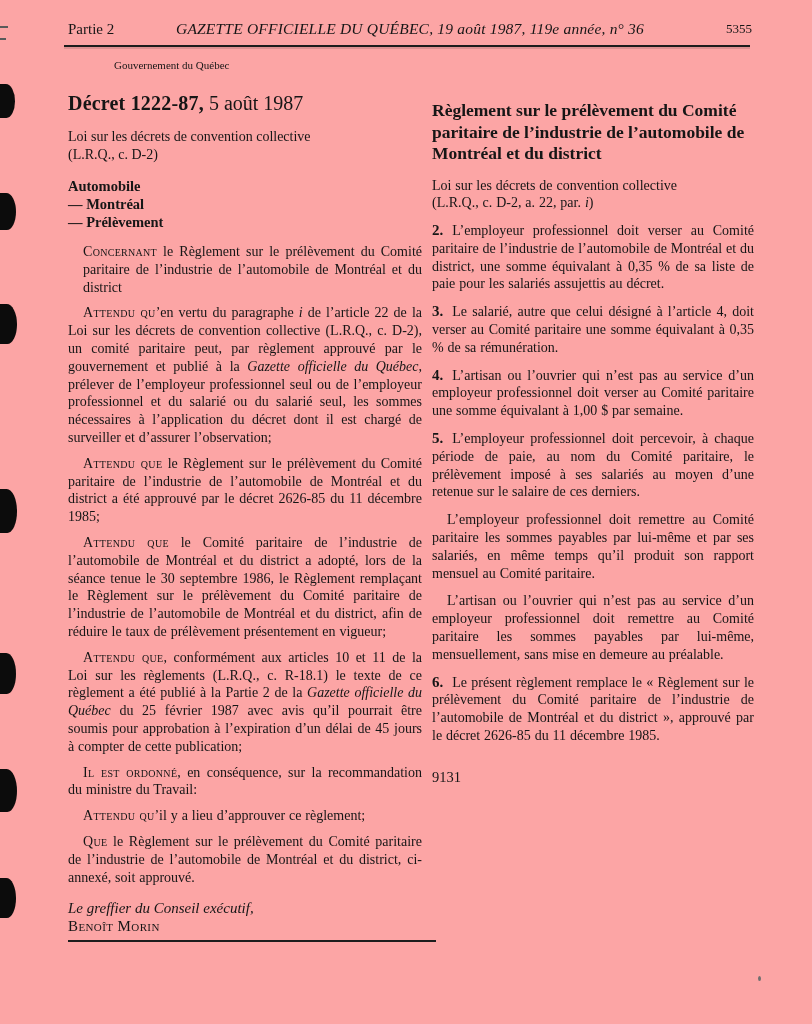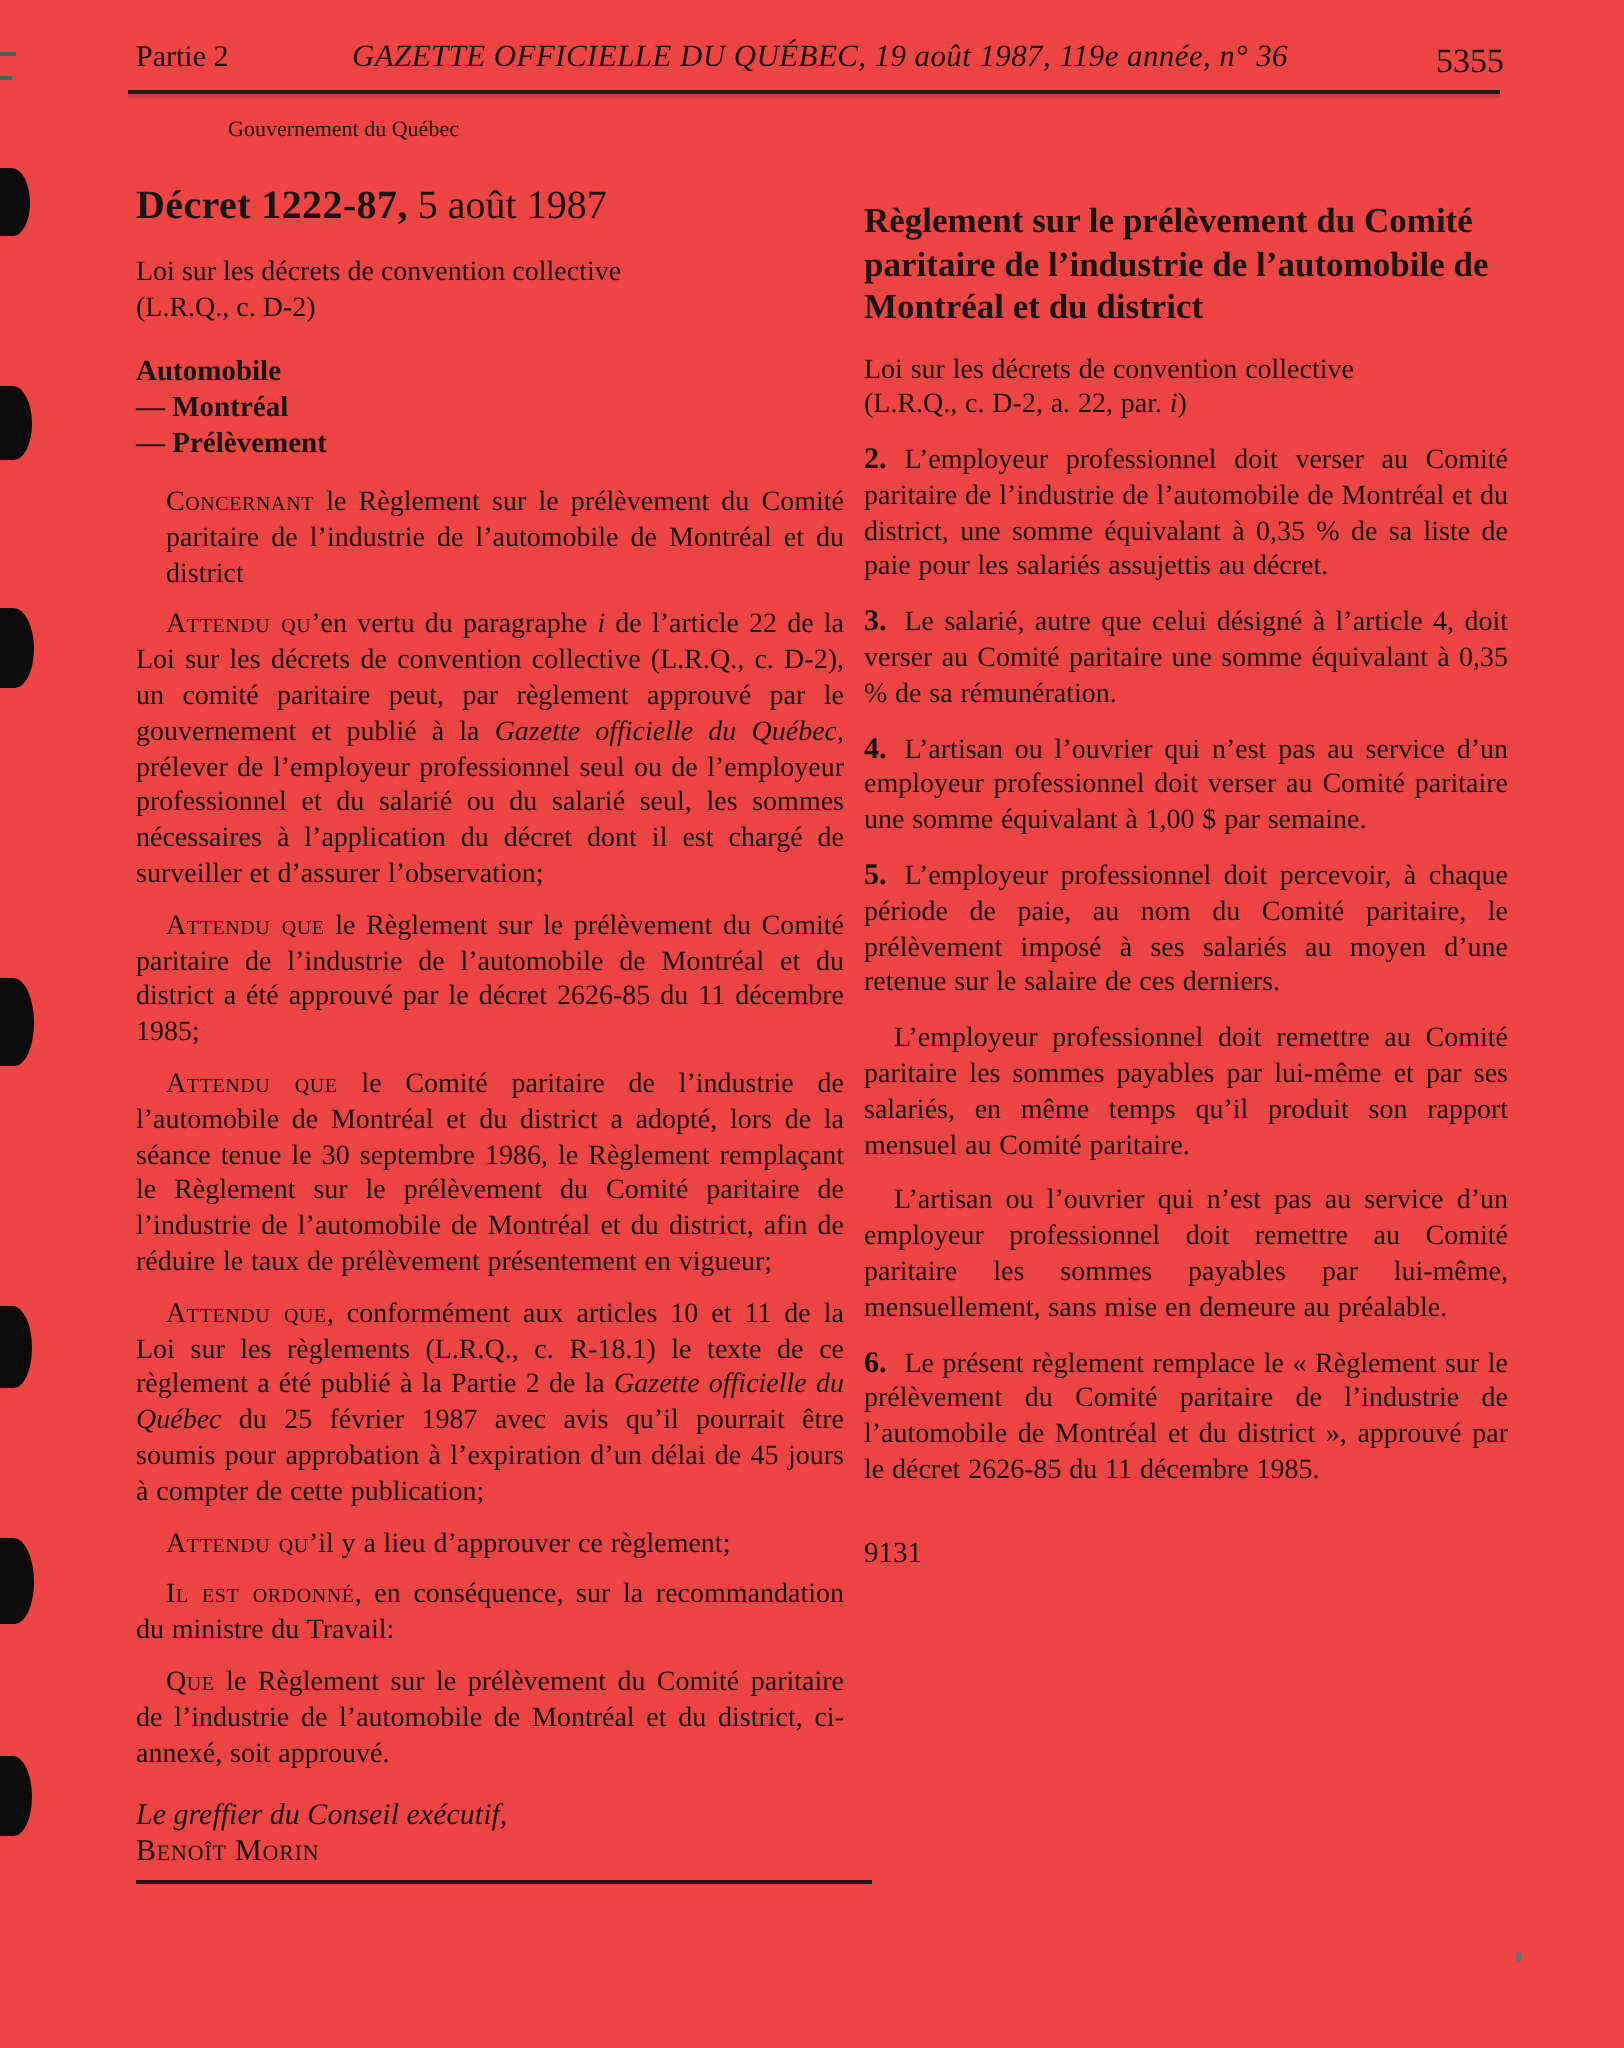--- a/index.html
+++ b/index.html
@@ -5,29 +5,29 @@
   * { margin:0; padding:0; box-sizing:border-box; }
   html,body { width:812px; height:1024px; }
   body {
     background:#e9e9e9;
     font-family:"Liberation Serif", serif;
     color:#161616;
     position:relative;
   }
   .page {
     position:absolute; inset:0;
-    background:#ef4444;
+    background:#fca5a5;
     overflow:hidden;
   }
 
   
   .header-part   { position:absolute; left:68px;  top:21px; font-size:15px; }
   .header-title  { position:absolute; left:140px; top:20px; width:540px; text-align:center;
                    font-style:italic; font-size:15.5px; letter-spacing:.2px; }
-  .header-page   { position:absolute; right:60px; top:21px; font-size:17px;font-family:Liberation Serif, serif; }
+  .header-page   { position:absolute; right:60px; top:21px; font-size:13px;font-family:Liberation Serif, serif; }
   .header-rule   { position:absolute; left:64px;  top:45px; width:686px; height:2px;
                    background:#1d1d1d; box-shadow:0 2px 0 rgba(0,0,0,.12); }
 
   
   .col-left  { position:absolute; left:68px;  top:56px;  width:354px; }
   .col-right { position:absolute; left:432px; top:100px; width:322px; }
 
   .gov-line { font-size:11px; line-height:18px;margin-left:46px; }
 
   .decree-heading { margin-top:17px; font-size:20px; line-height:24px; }
@@ -109,22 +109,22 @@
       <div class="subject-line">— Montréal</div>
       <div class="subject-line">— Prélèvement</div>
     </div>
 
     <div>
         <p class="para block-indent"><span class="s-sc">Concernant</span><span> le Règlement sur le prélèvement du Comité paritaire de l’industrie de l’automobile de Montréal et du district</span></p>
         <p class="para first-indent"><span class="s-sc">Attendu qu</span><span>’en vertu du paragraphe </span><span class="s-i">i</span><span> de l’article 22 de la Loi sur les décrets de convention collective (L.R.Q., c. D-2), un comité paritaire peut, par règlement approuvé par le gouvernement et publié à la </span><span class="s-i">Gazette officielle du Québec</span><span>, prélever de l’employeur professionnel seul ou de l’employeur professionnel et du salarié ou du salarié seul, les sommes nécessaires à l’application du décret dont il est chargé de surveiller et d’assurer l’observation;</span></p>
         <p class="para first-indent"><span class="s-sc">Attendu que</span><span> le Règlement sur le prélèvement du Comité paritaire de l’industrie de l’automobile de Montréal et du district a été approuvé par le décret 2626-85 du 11 décembre 1985;</span></p>
         <p class="para first-indent"><span class="s-sc">Attendu que</span><span> le Comité paritaire de l’industrie de l’automobile de Montréal et du district a adopté, lors de la séance tenue le 30 septembre 1986, le Règlement remplaçant le Règlement sur le prélèvement du Comité paritaire de l’industrie de l’automobile de Montréal et du district, afin de réduire le taux de prélèvement présentement en vigueur;</span></p>
         <p class="para first-indent"><span class="s-sc">Attendu que</span><span>, conformément aux articles 10 et 11 de la Loi sur les règlements (L.R.Q., c. R-18.1) le texte de ce règlement a été publié à la Partie 2 de la </span><span class="s-i">Gazette officielle du Québec</span><span> du 25 février 1987 avec avis qu’il pourrait être soumis pour approbation à l’expiration d’un délai de 45 jours à compter de cette publication;</span></p>
+        <p class="para first-indent"><span class="s-sc">Il est ordonné</span><span>, en conséquence, sur la recommandation du ministre du Travail:</span></p>
         <p class="para first-indent"><span class="s-sc">Attendu qu</span><span>’il y a lieu d’approuver ce règlement;</span></p>
-        <p class="para first-indent"><span class="s-sc">Il est ordonné</span><span>, en conséquence, sur la recommandation du ministre du Travail:</span></p>
         <p class="para first-indent"><span class="s-sc">Que</span><span> le Règlement sur le prélèvement du Comité paritaire de l’industrie de l’automobile de Montréal et du district, ci-annexé, soit approuvé.</span></p>
       </div>
 
     <div class="signature-block">
       <div class="signature-role">Le greffier du Conseil exécutif,</div>
       <div class="signature-name">Benoît Morin</div>
     </div>
 
     <div class="left-col-rule"></div>
   </div>

